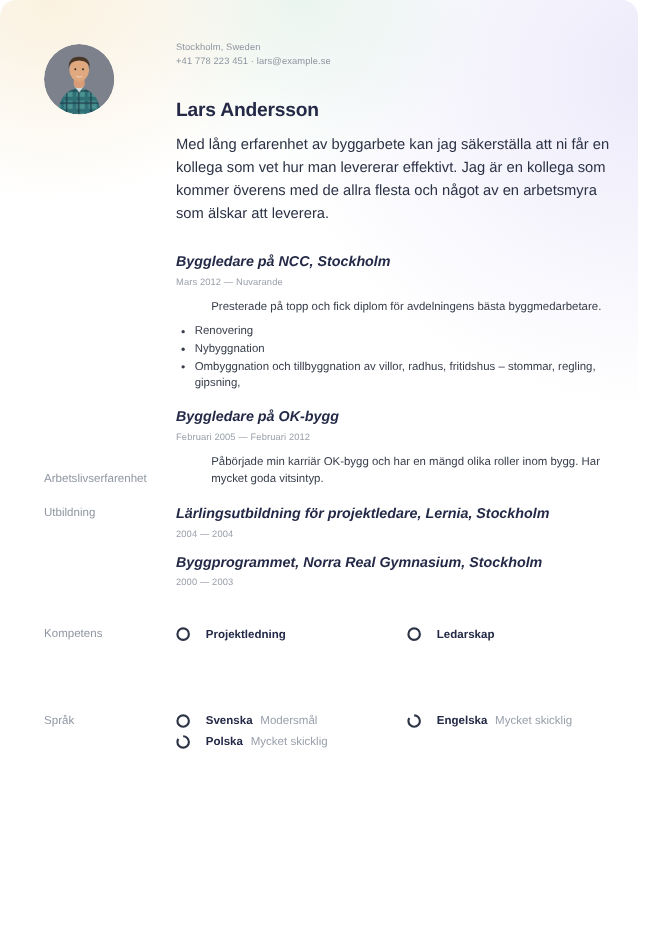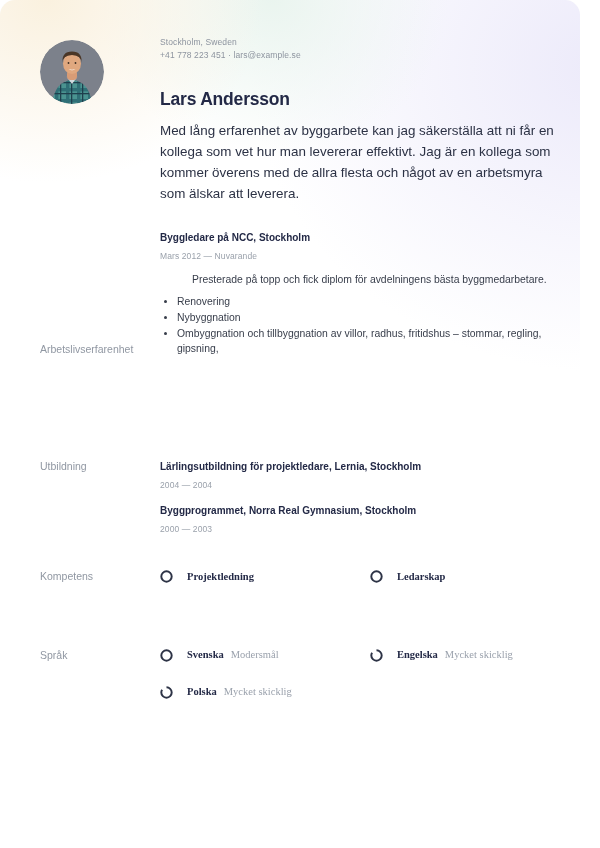--- a/index.html
+++ b/index.html
@@ -27,28 +27,28 @@
   .contact { font-size: 8.5px; line-height: 12.5px; color: #8d949f; letter-spacing: 0.1px; }
   .name { margin-top: 28px; font-size: 17.5px; font-weight: 700; letter-spacing: -0.2px; color: #232946; }
   .summary { margin-top: 10px; font-size: 13.4px; line-height: 21px; font-weight: 500; color: #2c3245; }
   .section { position: absolute; left: 40px; width: 526px; display: flex; }
   .sec-exp   { top: 230px; align-items: flex-end; }
   .sec-edu   { top: 459px; }
   .sec-skill { top: 569px; }
   .sec-lang  { top: 648px; }
   .col-label { width: 120px; flex: 0 0 120px; font-size: 10.5px; line-height: 15px; color: #9097a2; }
   .col-content { flex: 1; }
-  .entry-title { font-size: 10px; font-weight: 700; line-height: 16px; color: #232946; }
+  .entry-title { font-size: 13px; font-weight: 700; line-height: 16px; color: #232946; font-style: italic; }
   .entry-date { margin-top: 5px; font-size: 8.5px; color: #9aa1ab; letter-spacing: 0.1px; }
   .entry-body { margin-top: 11px; font-size: 10.4px; line-height: 15px; color: #373d4a; padding-left: 32px; }
   .entry-bullets { margin: 7px 0 0 0; padding-left: 17px; }
   .entry-bullets li { font-size: 10.4px; line-height: 15px; color: #373d4a; margin-bottom: 1px; }
   .entry + .entry { margin-top: 15px; }
   .edu-entry + .edu-entry { margin-top: 13px; }
-  .chip-grid { display: grid; grid-template-columns: 210px 196px; row-gap: 23px; font-family: Liberation Serif, serif; }
+  .chip-grid { display: grid; grid-template-columns: 210px 196px; row-gap: 5px; }
   .chip { display: flex; align-items: center; }
   .ring { width: 13px; height: 13px; flex: 0 0 13px; margin-right: 14px; }
   .ring-arc { fill: none; stroke: #2d3346; stroke-width: 2.1; transform: rotate(-90deg); transform-origin: center; }
   .chip-name { font-size: 10.5px; font-weight: 700; color: #232946; line-height: 14px; }
   .chip-level { font-size: 10.5px; color: #9aa1ac; margin-left: 7px; line-height: 14px; }
 </style>
 </head>
 <body>
 
 <div class="page">
@@ -99,20 +99,25 @@
     <div class="col-content">
       <article class="entry">
         <h2 class="entry-title">Byggledare på NCC, Stockholm</h2>
         <div class="entry-date">Mars 2012 — Nuvarande</div>
         <p class="entry-body">Presterade på topp och fick diplom för avdelningens bästa byggmedarbetare.</p>
         <ul class="entry-bullets">
           <li>Renovering</li>
           <li>Nybyggnation</li>
           <li>Ombyggnation och tillbyggnation av villor, radhus, fritidshus – stommar, regling, gipsning,</li>
         </ul>
+      </article>
+      <article class="entry">
+        <h2 class="entry-title">Byggledare på OK-bygg</h2>
+        <div class="entry-date">Februari 2005 — Februari 2012</div>
+        <p class="entry-body">Påbörjade min karriär OK-bygg och har en mängd olika roller inom bygg. Har mycket goda vitsintyp.</p>
       </article>
     </div>
   </section>
 
   <section class="section sec-edu">
     <div class="col-label">Utbildning</div>
     <div class="col-content">
       <article class="edu-entry">
         <h2 class="entry-title">Lärlingsutbildning för projektledare, Lernia, Stockholm</h2>
         <div class="entry-date">2004 — 2004</div>

